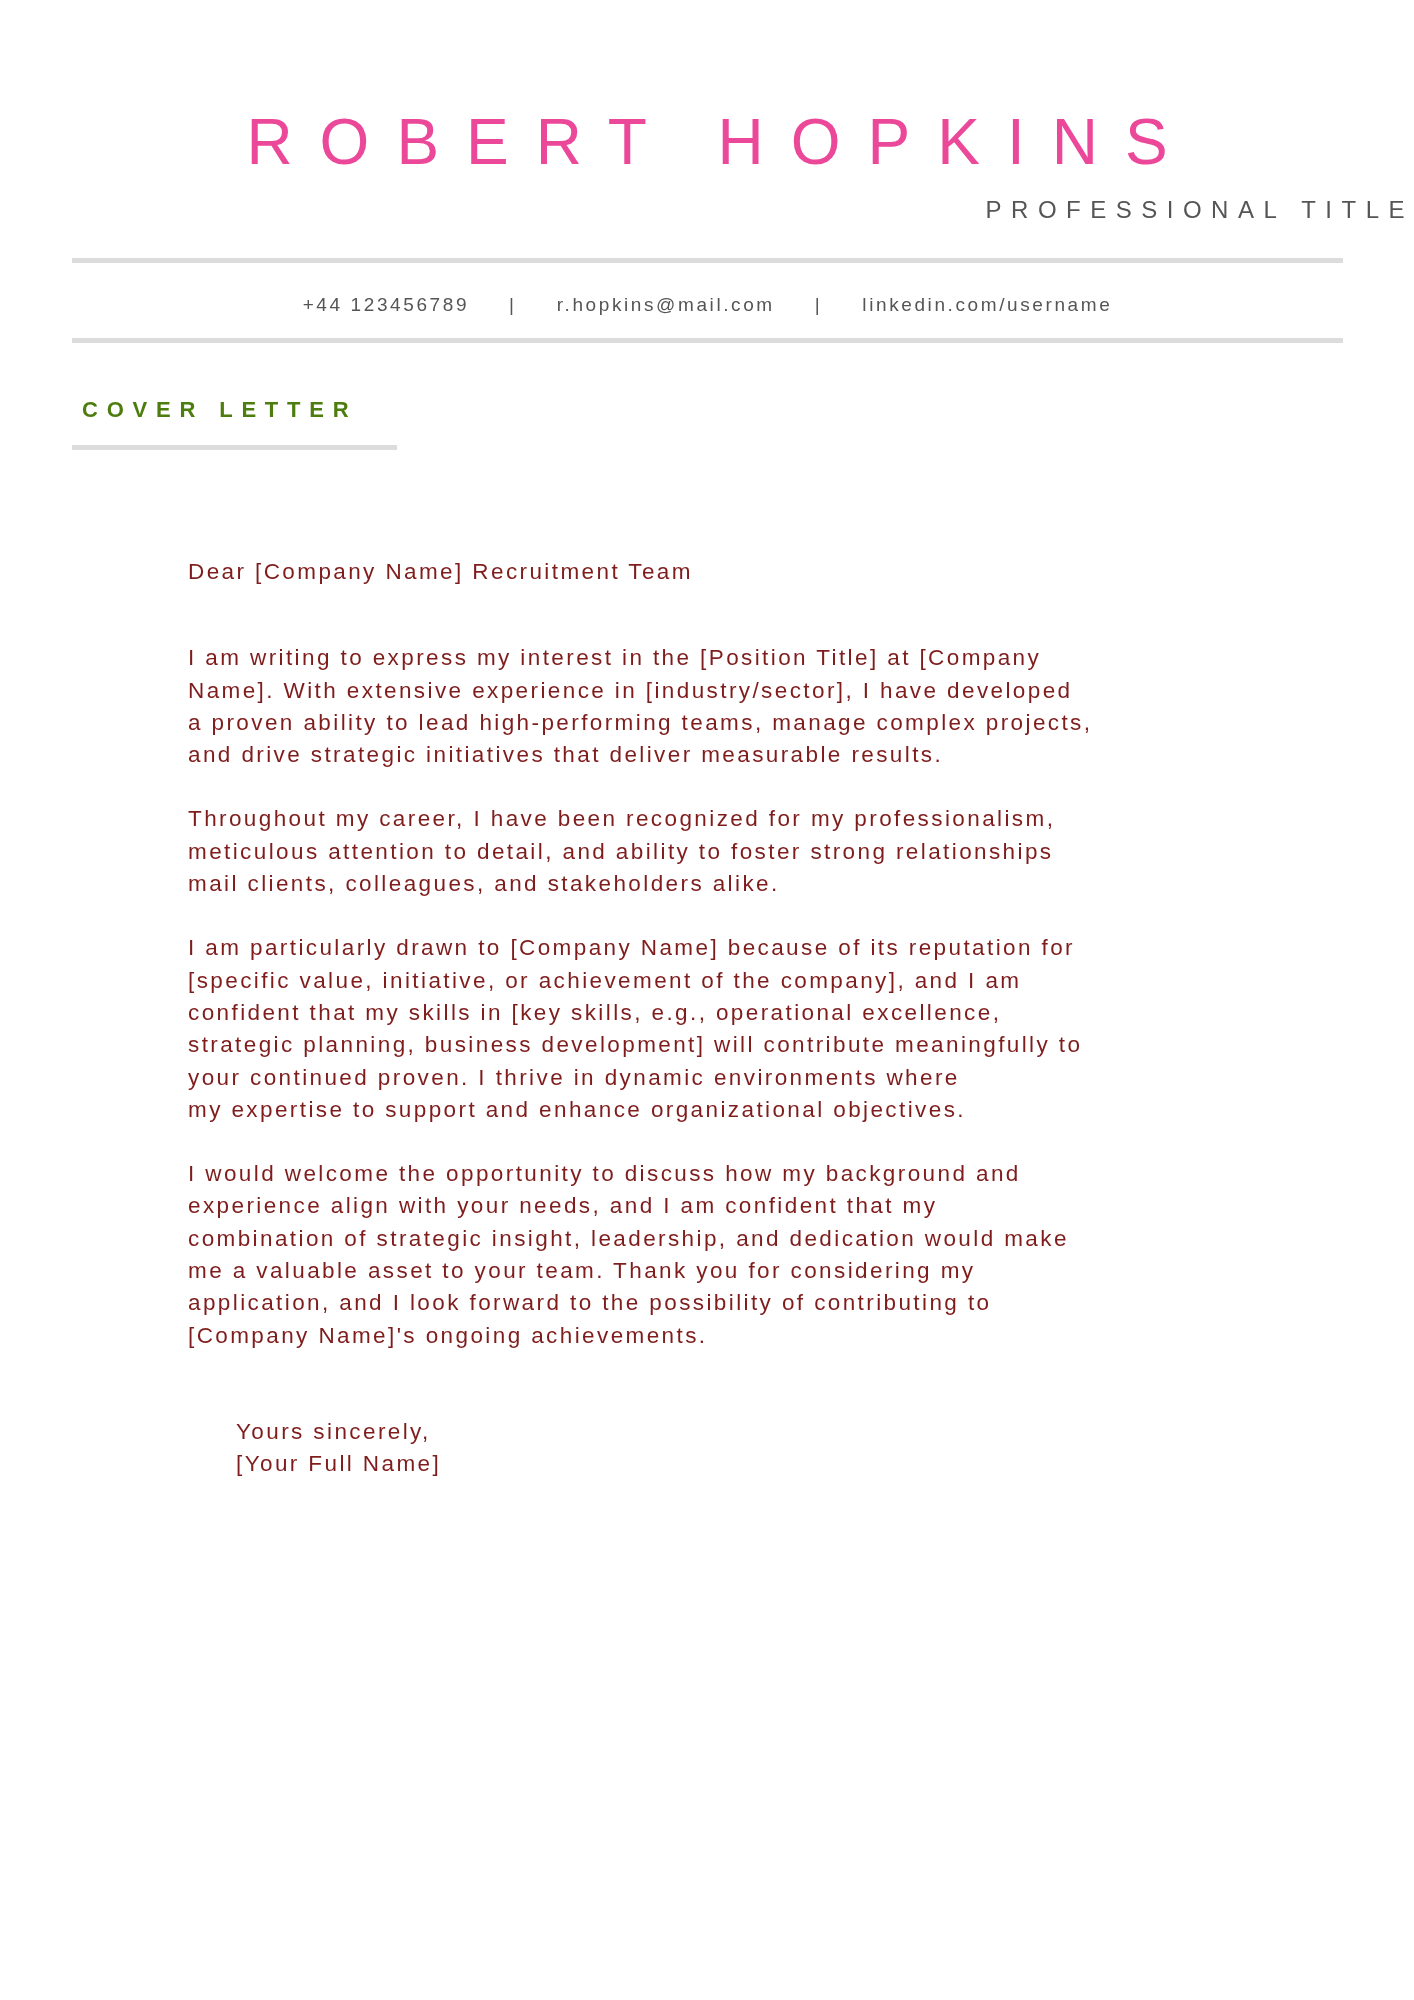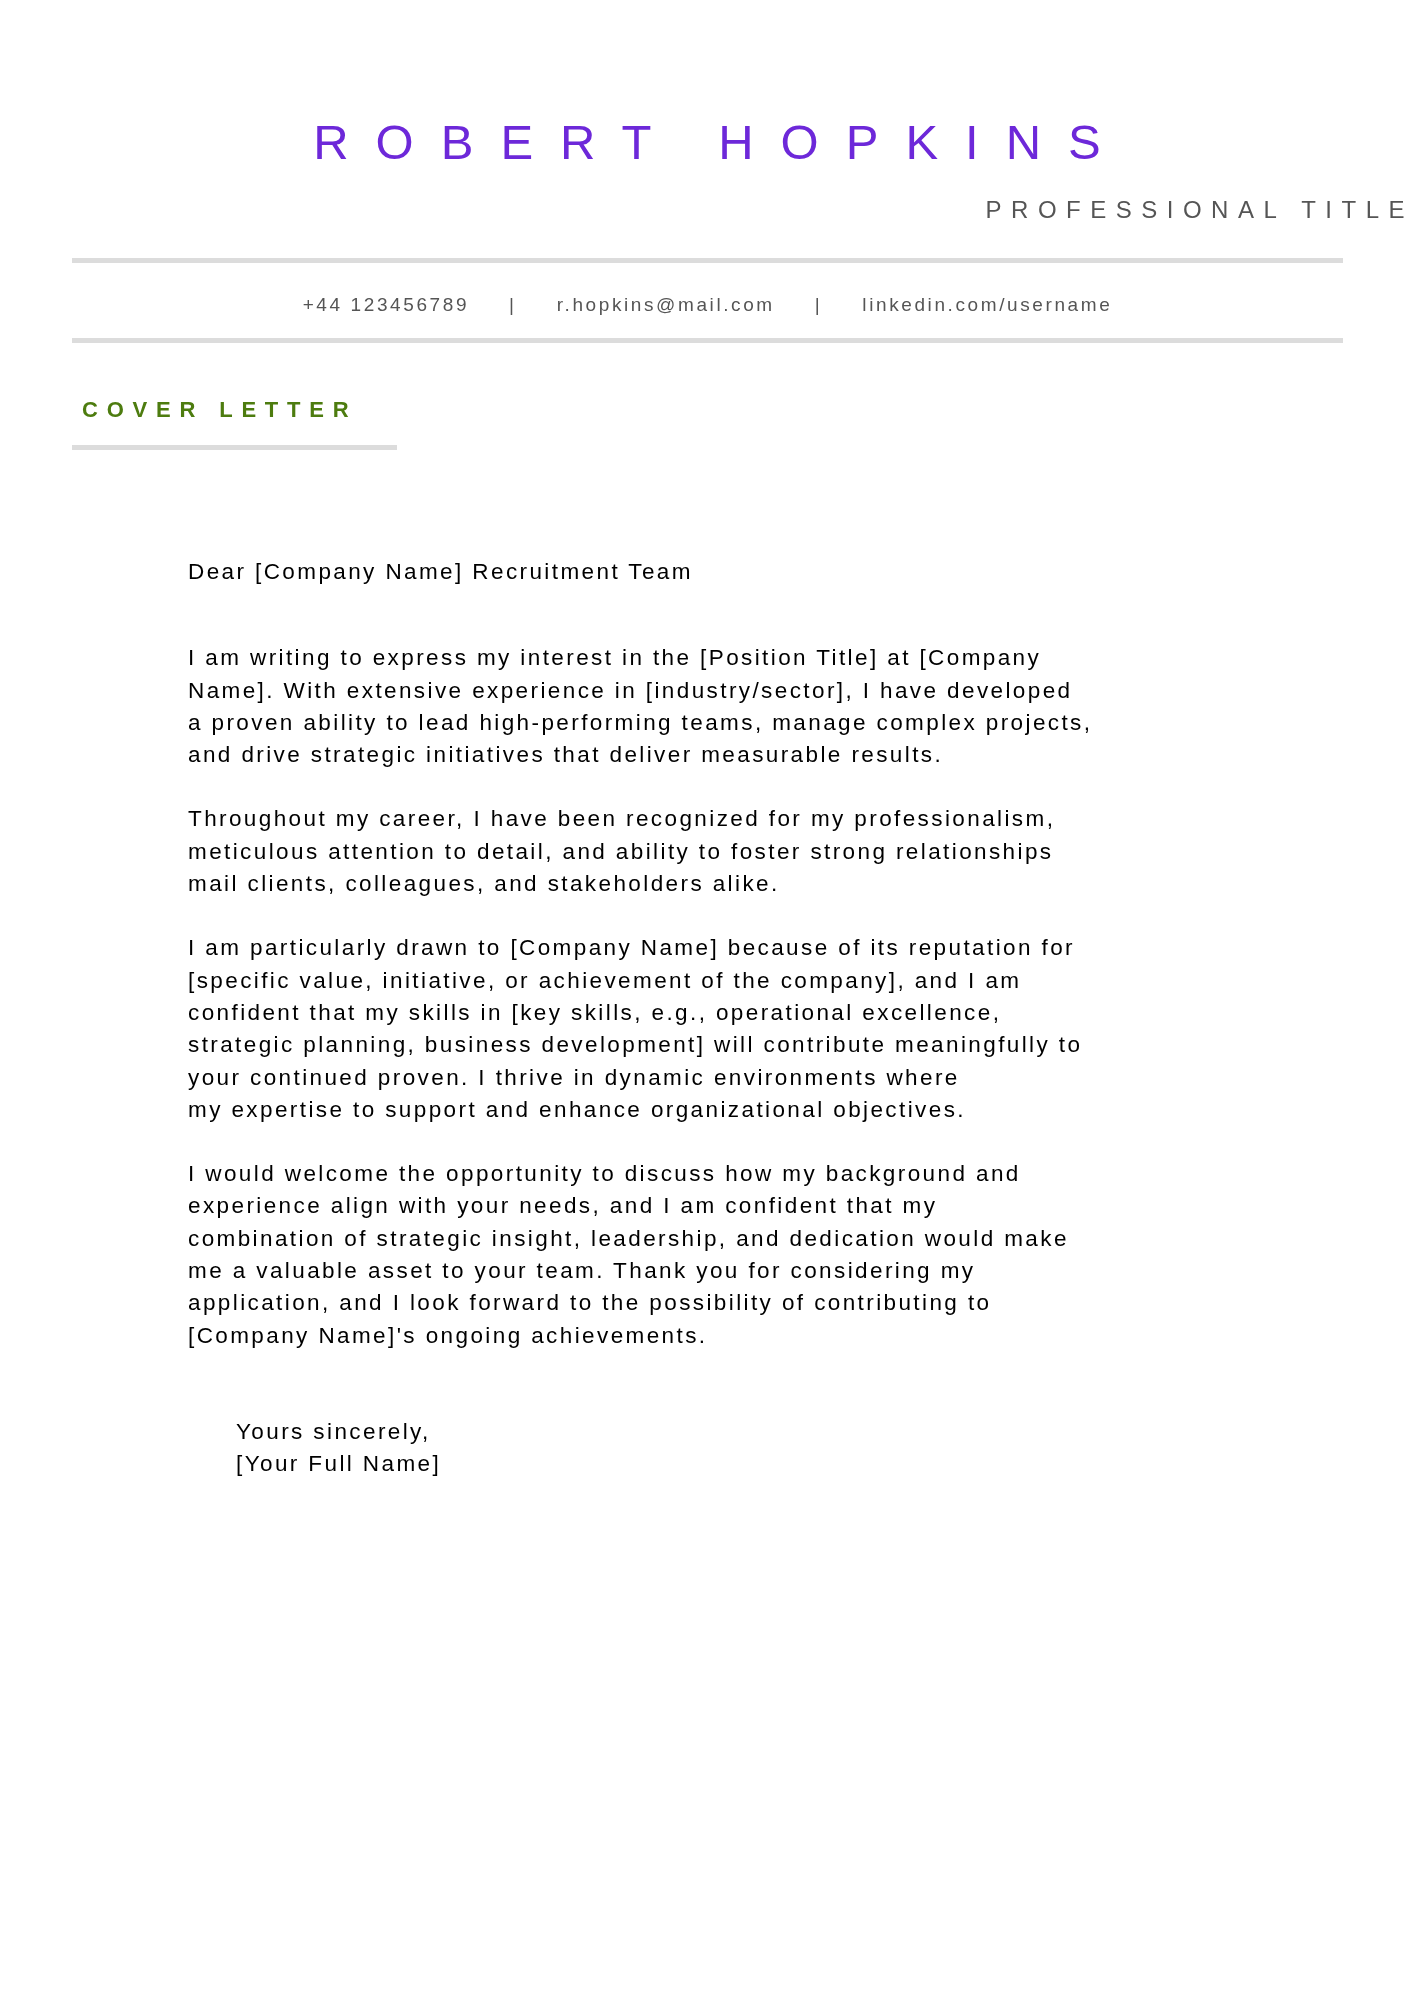--- a/index.html
+++ b/index.html
@@ -1,36 +1,36 @@
 <!DOCTYPE html>
 <html><head>
 <meta charset="utf-8">
 <style>
   html, body { margin: 0; padding: 0; background: #ffffff; }
   body { width: 1414px; height: 2000px; position: relative; overflow: hidden;
          font-family: "Liberation Sans", "DejaVu Sans", sans-serif; color: #555555; }
   .abs { position: absolute; }
   .name { left: 0; width: 1414px; top: 104px; text-align: center;
-          font-size: 49px; line-height: 76px; letter-spacing: 27px; text-indent: 27px;
-          color: #6d28d9; font-weight: 400; white-space: nowrap; }
+          font-size: 64px; line-height: 76px; letter-spacing: 27px; text-indent: 27px;
+          color: #ec4899; font-weight: 400; white-space: nowrap; }
   .title { left: 0; width: 1414px; top: 195px; text-align: right;
            font-size: 24px; line-height: 30px; letter-spacing: 9.5px; text-indent: 9.5px;
            color: #555555; white-space: nowrap; }
   .rule { left: 72px; width: 1271px; height: 5px; background: #dcdcdc; }
   .rule.top { top: 258px; }
   .rule.bottom { top: 338px; }
   .contact { left: 72px; width: 1271px; top: 288px; height: 34px; display: flex;
              justify-content: center; align-items: center; font-size: 19px;
              letter-spacing: 2.6px; color: #555555; white-space: nowrap; }
   .contact .sep { margin: 0 40px; }
   .section-title { left: 82px; top: 395px; font-size: 22px; line-height: 30px;
                    font-weight: 700; letter-spacing: 8.8px; color: #4d7c0f; white-space: nowrap; }
   .section-rule { left: 72px; top: 445px; width: 325px; height: 5px; background: #dcdcdc; }
   .letter { left: 188px; top: 556px; width: 1060px; font-size: 22.5px; line-height: 32.3px;
-            letter-spacing: 2.4px; color: #000000; }
+            letter-spacing: 2.4px; color: #7f1d1d; }
   .letter .line { display: block; white-space: nowrap; }
   .salutation { margin-bottom: 54px; }
   .para { margin-bottom: 32px; }
   .closing { margin-top: 64px; margin-left: 48px; }
 </style>
 </head>
 <body>
 
 <div class="abs name">ROBERT HOPKINS</div>
 <div class="abs title">PROFESSIONAL TITLE</div>

